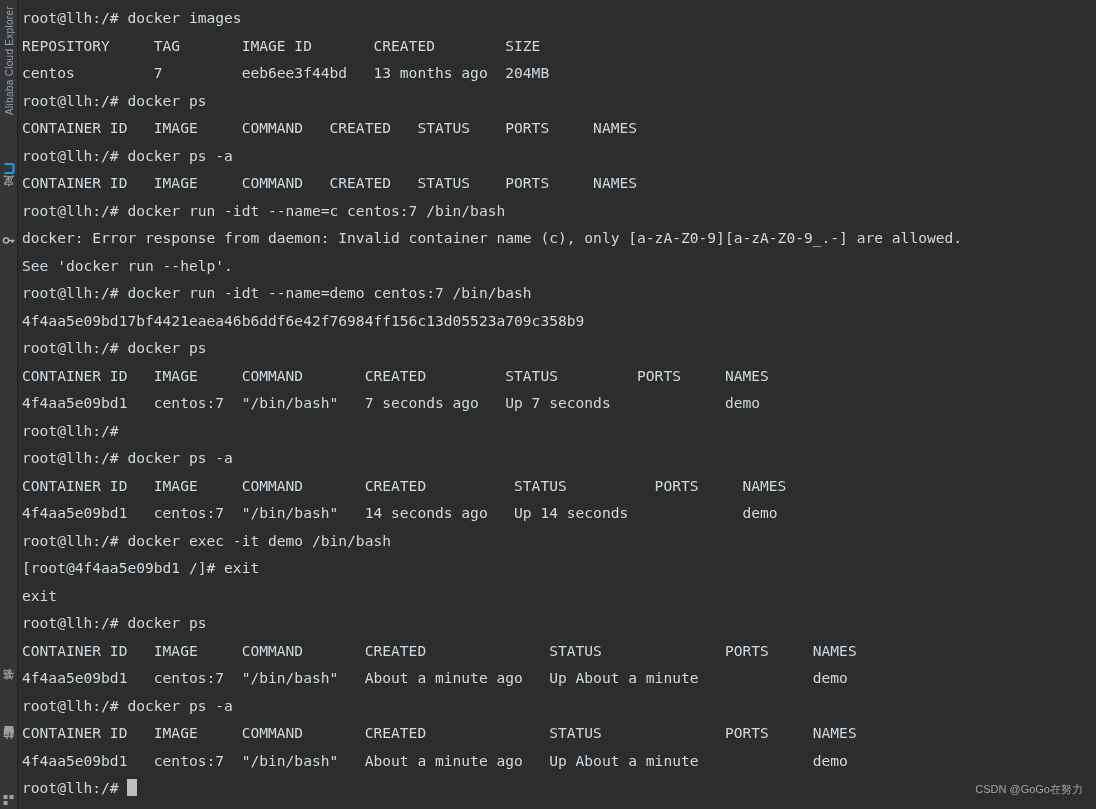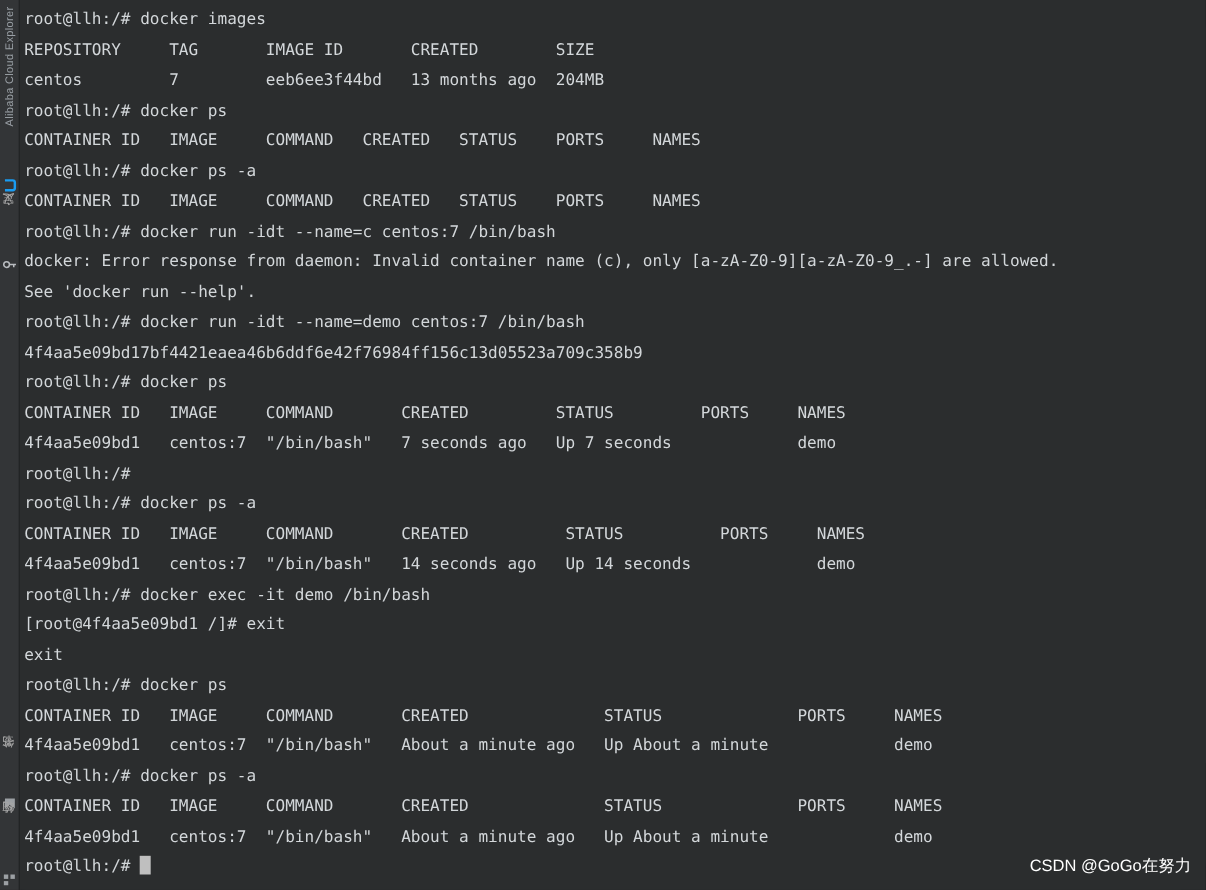--- a/index.html
+++ b/index.html
@@ -85,22 +85,22 @@
     background: #bfbfbf;
     vertical-align: -3px;
   }
 
   
   .watermark {
     position: absolute;
     right: 13px;
     bottom: 12px;
     font-family: "Liberation Sans", sans-serif;
-    font-size: 15px;
-    color: #ffffff;
+    font-size: 11px;
+    color: #a3a3a3;
     user-select: none;
     white-space: nowrap;
   }
 </style>
 </head>
 <body>
 
 <div id="app">
 
   <div class="activity-bar">

